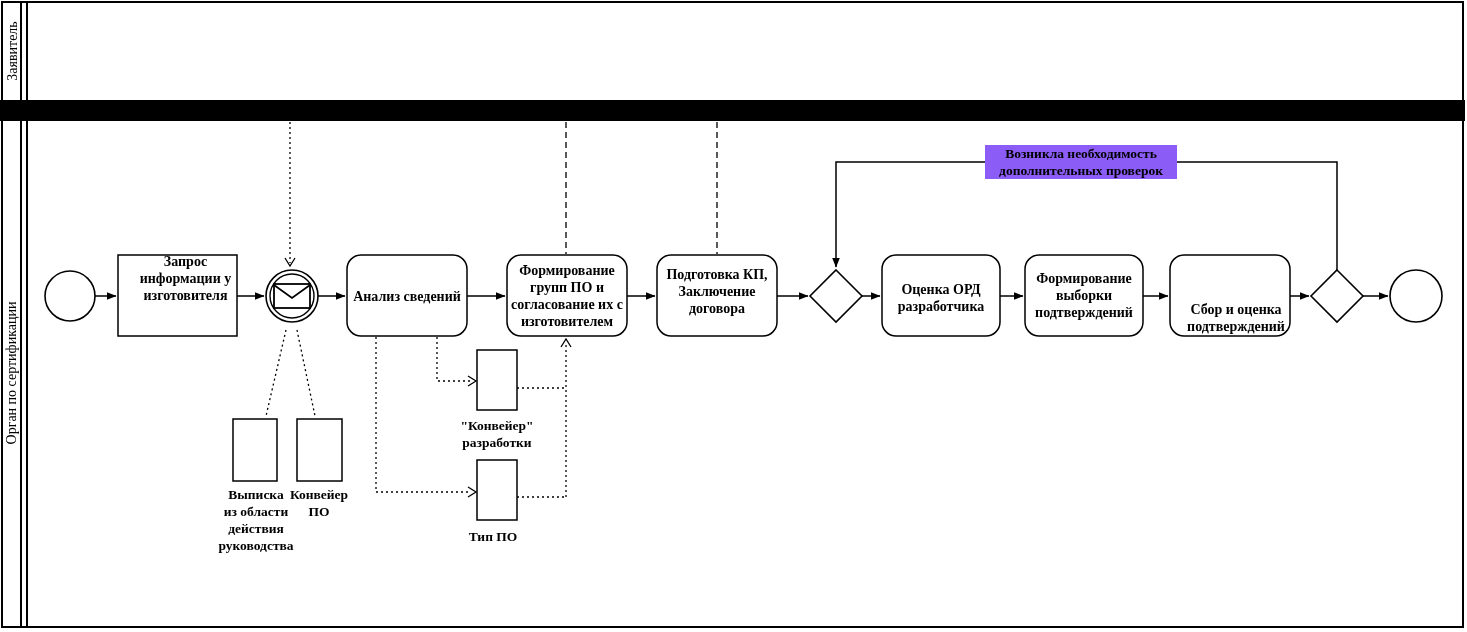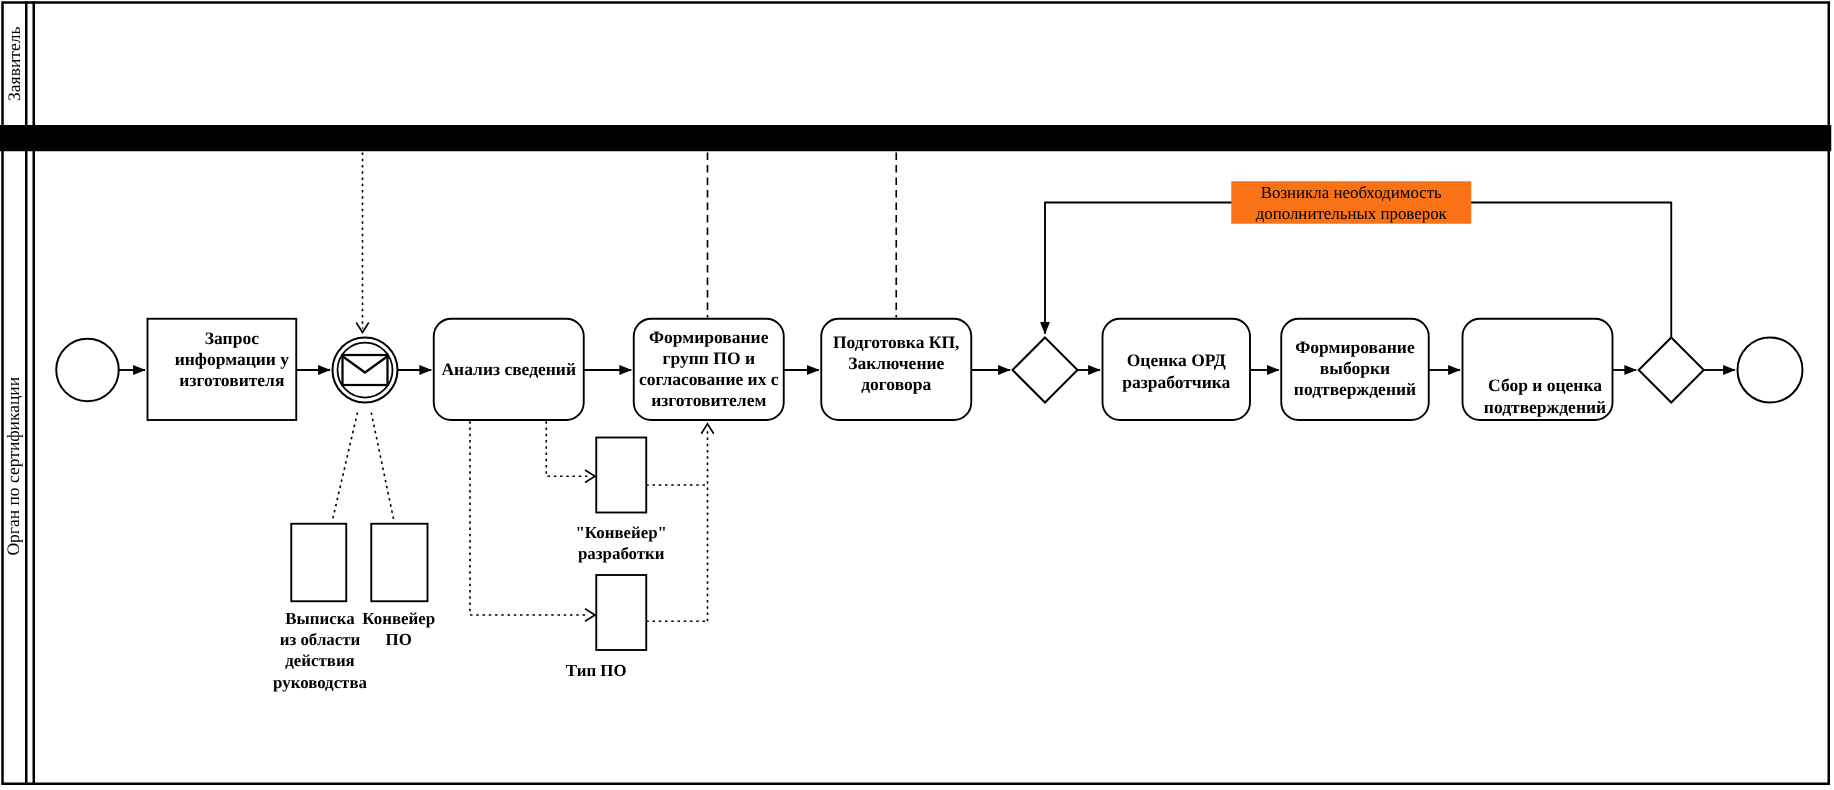--- a/index.html
+++ b/index.html
@@ -26,22 +26,22 @@
     position:absolute; display:flex; align-items:center; justify-content:center;
     text-align:center; font-weight:bold; font-size:14px; line-height:17px;
     white-space:pre-line;
   }
   .doc-label {
     position:absolute; text-align:center; font-weight:bold; font-size:13.5px;
     line-height:17px; white-space:pre-line;
   }
   .loop-label {
     position:absolute; left:985px; top:145px; width:192px; text-align:center;
-    font-weight:normal; font-size:13.5px; line-height:17px; white-space:pre-line;
-    background:#f97316;
+    font-weight:bold; font-size:13.5px; line-height:17px; white-space:pre-line;
+    background:#8b5cf6;
   }
 </style>
 </head>
 <body>
 
 <div class="stage">
 
   <div class="pool-frame"></div>
   <div class="lane-line l1"></div>
   <div class="lane-line l2"></div>
@@ -120,21 +120,21 @@
     </g>
 
     <g fill="#fff" stroke="#000" stroke-width="1.5">
       <rect x="233" y="419" width="44" height="62"></rect>
       <rect x="297" y="419" width="45" height="62"></rect>
       <rect x="477" y="350" width="40" height="60"></rect>
       <rect x="477" y="460" width="40" height="60"></rect>
     </g>
   </svg>
 
-  <div class="node-label" style="left:118px; top:248px; width:135px; height:81px;">Запрос
+  <div class="node-label" style="left:118px; top:238px; width:135px; height:81px;">Запрос
 информации у
 изготовителя</div>
   <div class="node-label" style="left:347px; top:255px; width:120px; height:83px;">Анализ сведений</div>
   <div class="node-label" style="left:507px; top:255px; width:120px; height:81px;">Формирование
 групп ПО и
 согласование их с
 изготовителем</div>
   <div class="node-label" style="left:657px; top:255px; width:120px; height:72px;">Подготовка КП,
 Заключение
 договора</div>
@@ -147,18 +147,18 @@
 подтверждений</div>
 
   <div class="doc-label" style="left:206px; top:486px; width:100px;text-align:center;">Выписка
 из области
 действия
 руководства</div>
   <div class="doc-label" style="left:279px; top:486px; width:80px;">Конвейер
 ПО</div>
   <div class="doc-label" style="left:447px; top:417px; width:100px;">"Конвейер"
 разработки</div>
-  <div class="doc-label" style="left:427px; top:528px; width:100px;">Тип ПО</div>
+  <div class="doc-label" style="left:443px; top:528px; width:100px;">Тип ПО</div>
 
   <div class="loop-label">Возникла необходимость
 дополнительных проверок</div>
 
 </div>
 
 </body></html>

